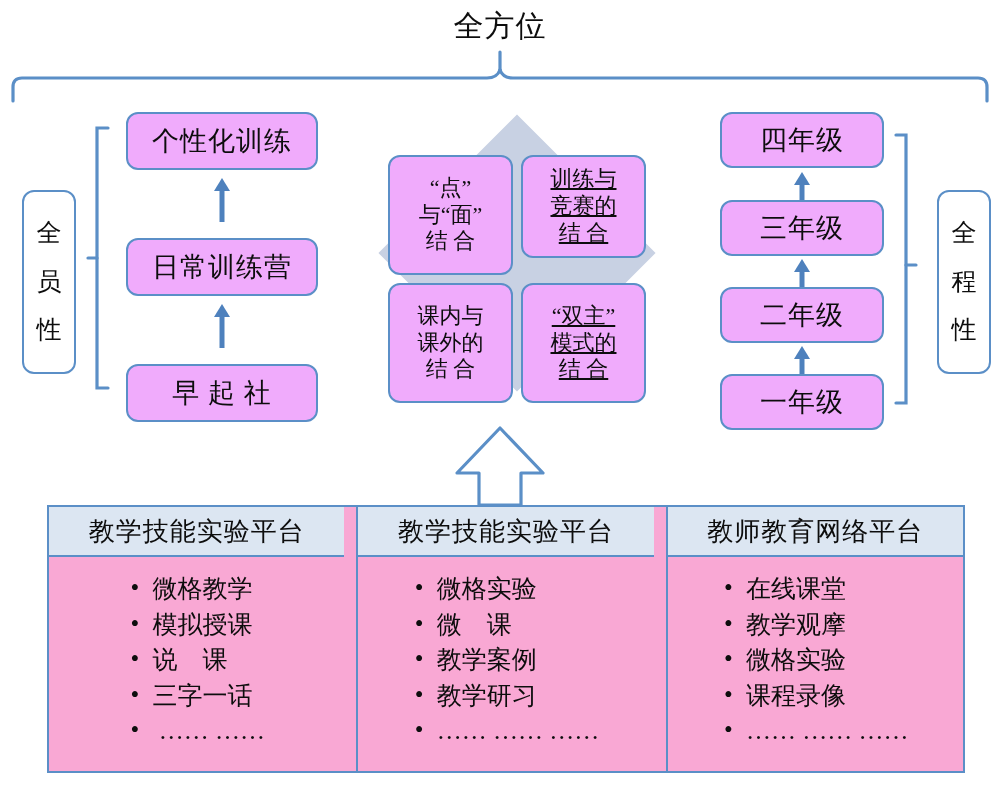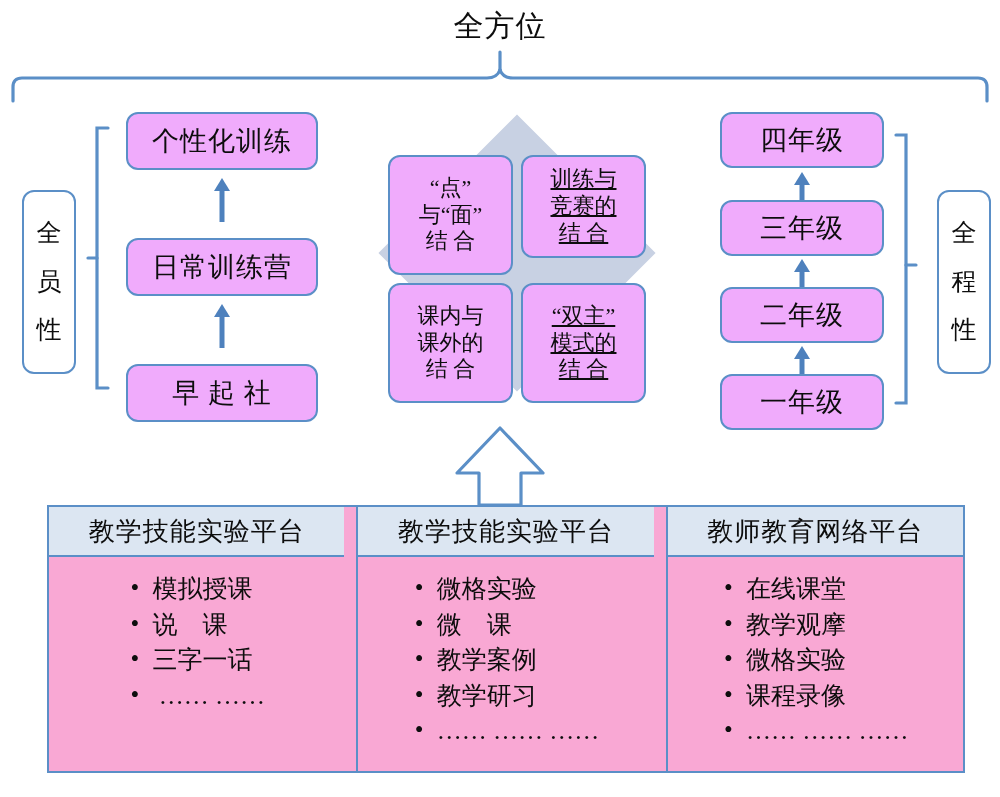--- a/index.html
+++ b/index.html
@@ -256,20 +256,21 @@
     <span>程</span>
     <span>性</span>
   </div>
 
   <div class="abs" id="table" style="left:47px; top:505px; width:918px; height:268px;">
 
     <div class="tcol">
       <div class="thead">教学技能实验平台</div>
       <div class="tbody">
         <ul class="tlist">
+          <li>微格教学</li>
           <li>模拟授课</li>
           <li>说　课</li>
           <li>三字一话</li>
           <li> …… ……</li>
         </ul>
       </div>
     </div>
 
     <div class="tcol">
       <div class="thead">教学技能实验平台</div>

